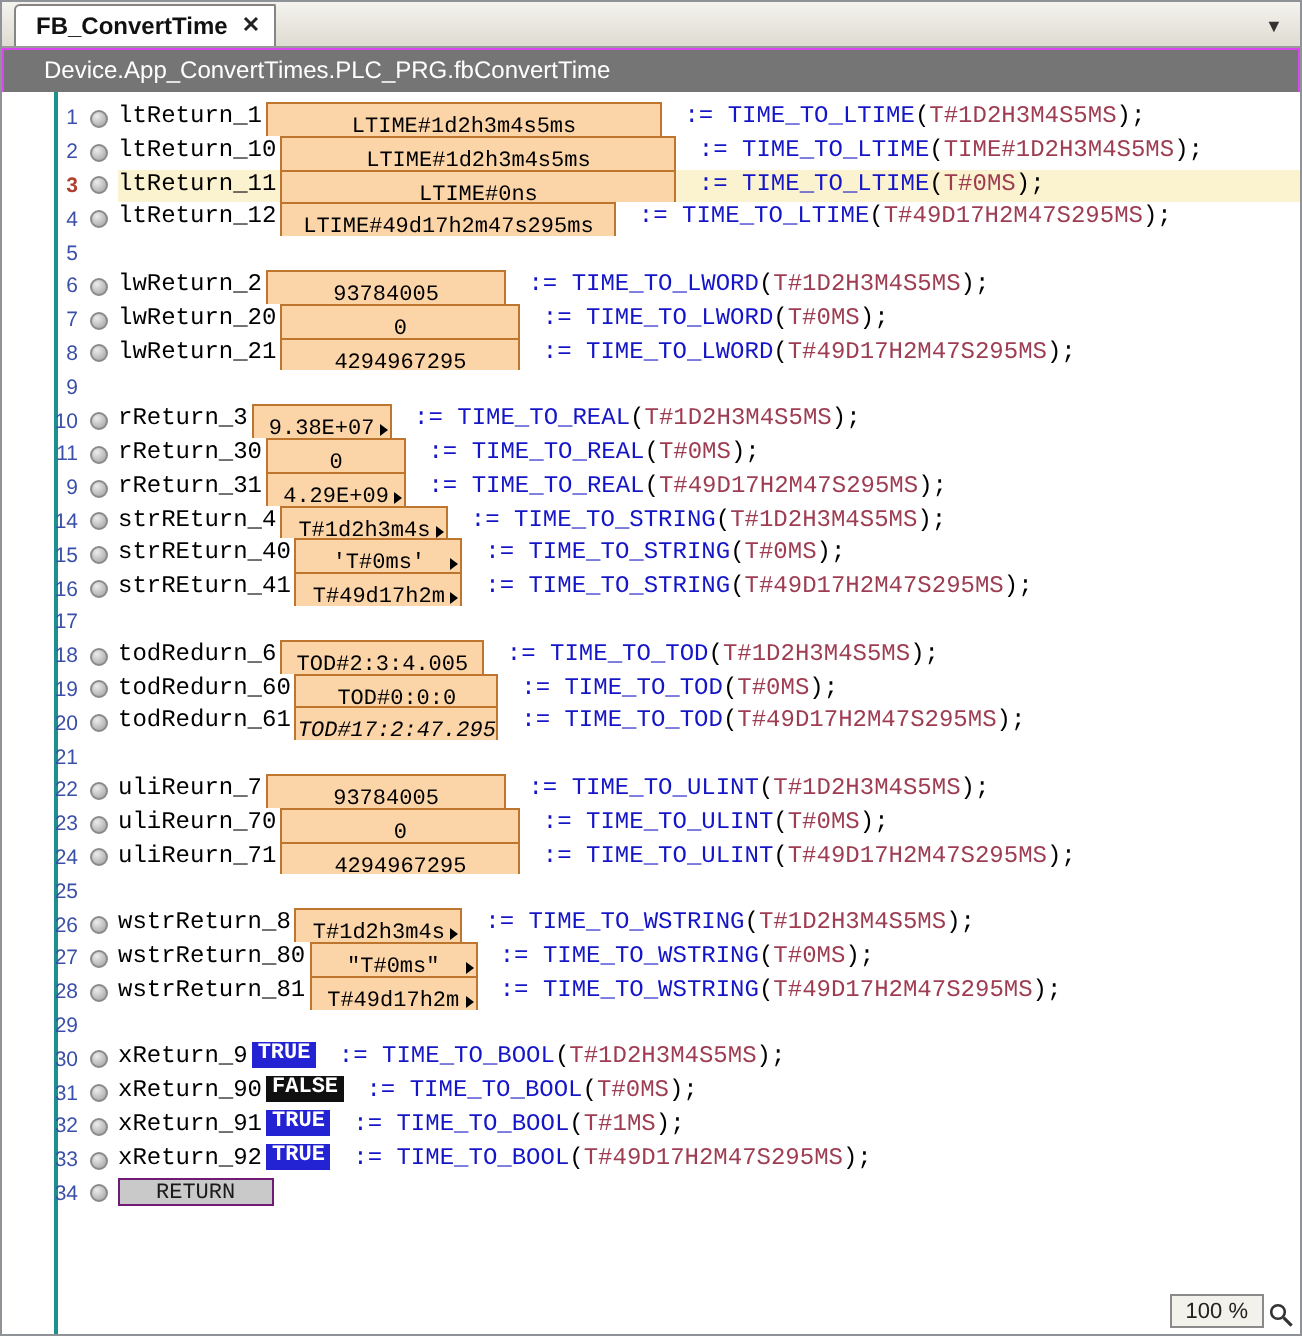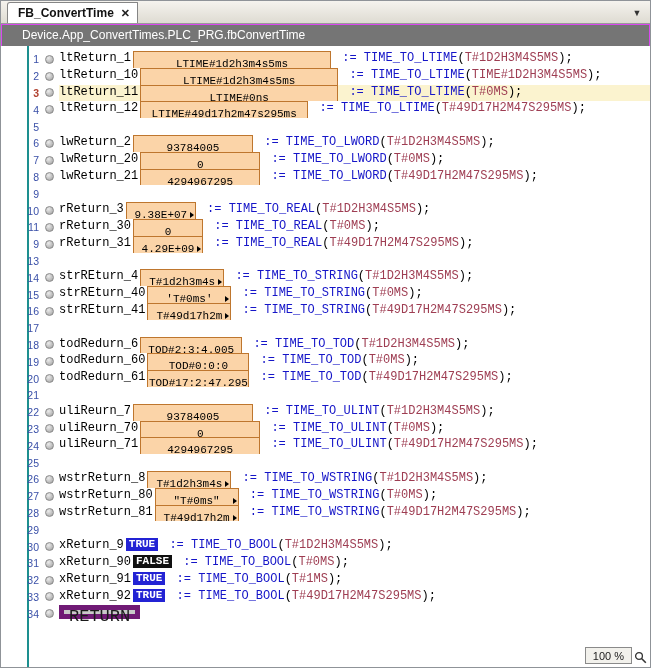--- a/index.html
+++ b/index.html
@@ -91,22 +91,22 @@
     width:0; height:0;
     border-left:4px solid #000; border-top:3px solid transparent; border-bottom:3px solid transparent;
   }
   .badge{
     display:inline-block; height:13px; line-height:13px; padding:0 3px;
     margin:0 4px 0 2px; color:#fff; font-weight:bold; font-size:11px; flex:0 0 auto;
   }
   .b-true{ background:var(--bool-true-bg,#2323d4); }
   .b-false{ background:var(--bool-false-bg,#101010); }
   .return-box{
-    display:inline-block; height:14px; line-height:12px; padding:1px 5px;
-    background:#c9c9c9; border:5px solid #701a75; color:#1a1a1a; font-size:17px;
+    display:inline-block; height:14px; line-height:12px; padding:1px 18px;
+    background:#c9c9c9; border:1px solid #701a75; color:#1a1a1a; font-size:11px;
   }
 
   
   .zoom{
     position:absolute; right:18px; bottom:3px; height:17px;
     border:1px solid #8a8a8a; background:#f2f1ec;
     font-size:11px; color:#222; padding:0 7px; display:flex; align-items:center;
     font-family:"Liberation Sans",sans-serif;
   }
   .magnifier{
@@ -215,27 +215,20 @@
         </div>
         <div class="row">
           <div class="gutter">
             <span class="lnum">9</span>
             <span class="bullet"></span>
           </div>
           <div class="code"><span class="t-var">rReturn_31</span><span class="vbox" style="width: 70px;"><span class="vtext">4.29E+09</span><span class="tri"></span></span><span class="t-op"> := </span><span class="t-func">TIME_TO_REAL</span><span class="t-p">(</span><span class="t-lit">T#49D17H2M47S295MS</span><span class="t-p">);</span></div>
         </div>
         <div class="row">
           <div class="gutter">
-            <span class="lnum">13</span>
-            <span class="bullet hidden"></span>
-          </div>
-          <div class="code"></div>
-        </div>
-        <div class="row">
-          <div class="gutter">
             <span class="lnum">14</span>
             <span class="bullet"></span>
           </div>
           <div class="code"><span class="t-var">strREturn_4</span><span class="vbox" style="width: 84px;"><span class="vtext">T#1d2h3m4s</span><span class="tri"></span></span><span class="t-op"> := </span><span class="t-func">TIME_TO_STRING</span><span class="t-p">(</span><span class="t-lit">T#1D2H3M4S5MS</span><span class="t-p">);</span></div>
         </div>
         <div class="row">
           <div class="gutter">
             <span class="lnum">15</span>
             <span class="bullet"></span>
           </div>
@@ -267,21 +260,21 @@
             <span class="lnum">19</span>
             <span class="bullet"></span>
           </div>
           <div class="code"><span class="t-var">todRedurn_60</span><span class="vbox" style="width: 102px;"><span class="vtext">TOD#0:0:0</span></span><span class="t-op"> := </span><span class="t-func">TIME_TO_TOD</span><span class="t-p">(</span><span class="t-lit">T#0MS</span><span class="t-p">);</span></div>
         </div>
         <div class="row">
           <div class="gutter">
             <span class="lnum">20</span>
             <span class="bullet"></span>
           </div>
-          <div class="code"><span class="t-var">todRedurn_61</span><span class="vbox" style="width: 102px;"><span class="vtext">TOD#17:2:47.295</span></span><span class="t-op"> := </span><span class="t-func">TIME_TO_TOD</span><span class="t-p">(</span><span class="t-lit">T#49D17H2M47S295MS</span><span class="t-p">);</span></div>
+          <div class="code"><span class="t-var">todRedurn_61</span><span class="vbox" style="width: 102px; font-style: italic;"><span class="vtext">TOD#17:2:47.295</span></span><span class="t-op"> := </span><span class="t-func">TIME_TO_TOD</span><span class="t-p">(</span><span class="t-lit">T#49D17H2M47S295MS</span><span class="t-p">);</span></div>
         </div>
         <div class="row">
           <div class="gutter">
             <span class="lnum">21</span>
             <span class="bullet hidden"></span>
           </div>
           <div class="code"></div>
         </div>
         <div class="row">
           <div class="gutter">

